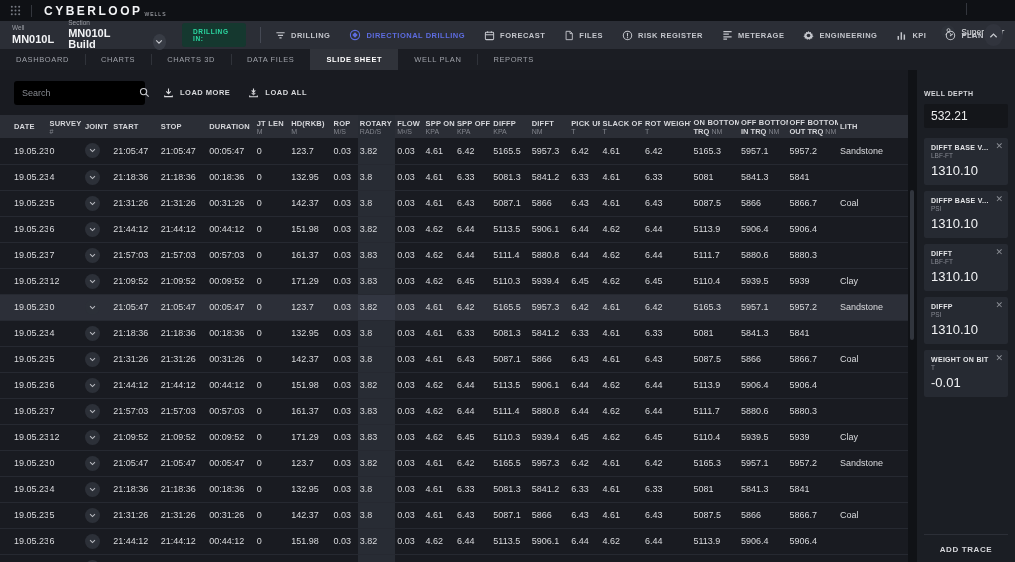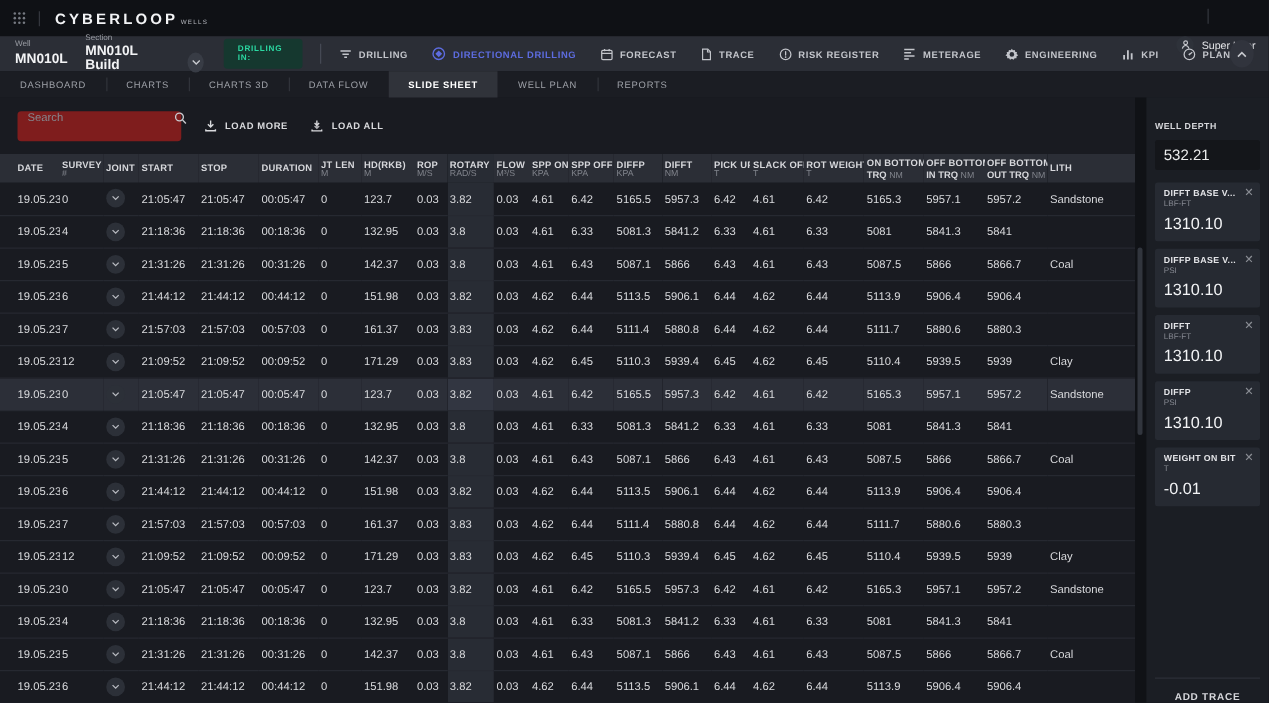--- a/index.html
+++ b/index.html
@@ -1,20 +1,20 @@
 <!DOCTYPE html>
 <html><head>
 <meta charset="utf-8">
 <style>
   * { margin:0; padding:0; box-sizing:border-box; }
   html,body { width:1015px; height:562px; overflow:hidden; }
   body { background:#17191e; color:#e4e5e8; font-family:"Liberation Sans", sans-serif; }
 
   
-  .topbar { height:29px; background:#0f1115; display:flex; align-items:center; padding:0 10px; }
+  .topbar { height:21px; background:#0f1115; display:flex; align-items:center; padding:0 10px; }
   .grid-icon { color:#767a82; display:flex; margin-right:10px; }
   .topbar-sep { width:1px; height:12px; background:#33363d; margin-right:12px; }
   .logo { display:flex; align-items:flex-end; }
   .logo-main { font-size:12px; font-weight:bold; letter-spacing:2.5px; color:#f2f3f5; }
   .logo-sub { font-size:5px; letter-spacing:1px; color:#b8bac0; margin-left:2px; margin-bottom:1px; }
   .topbar-right { margin-left:auto; display:flex; align-items:center; gap:10px;flex-direction:column; }
   .datetime { font-size:8.5px; color:#c7c9ce; }
   .user-wrap { display:flex; align-items:center; gap:6px; }
   .avatar { width:14px; height:14px; border-radius:50%; background:#2e323a; display:flex; align-items:center; justify-content:center; color:#c7c9ce; }
   .username { font-size:8.5px; color:#e4e5e8; }
@@ -39,21 +39,21 @@
   .tab { display:flex; align-items:center; padding:0 16px; font-size:7.5px; letter-spacing:.6px; color:#9fa2a9; cursor:pointer; position:relative; }
   .tab + .tab::before { content:""; position:absolute; left:0; top:5px; bottom:5px; width:1px; background:#30333a; }
   .tab.active { background:#30333a; color:#ffffff; font-weight:bold; }
   .tab.active::before, .tab.active + .tab::before { display:none; }
 
   
   .main { display:flex; height:494px; }
   .content { flex:1; background:#191b21; display:flex; flex-direction:column; overflow:hidden; }
 
   .toolbar { height:45px; display:flex; align-items:center; padding:0 14px; gap:18px; }
-  .search-box { width:131px; height:24px; background:#7f1d1d; border-radius:3px; display:flex; align-items:flex-start; padding:0 8px; }
+  .search-box { width:131px; height:24px; background:#000000; border-radius:3px; display:flex; align-items:center; padding:0 8px; }
   .search-box input { flex:1; background:transparent; border:none; outline:none; color:#d9dadd; font-size:9px; font-family:"Liberation Sans", sans-serif; }
   .search-box input::placeholder { color:#85888f; }
   .search-ic { color:#c7c9ce; display:flex; }
   .tool-btn { display:flex; align-items:center; gap:6px; color:#d9dadd; font-size:7.5px; font-weight:bold; letter-spacing:.5px; background:none; border:none; cursor:pointer; font-family:"Liberation Sans", sans-serif; }
 
   
   .table-wrap { flex:1; overflow:hidden; }
   table { table-layout:fixed; width:908px; border-collapse:collapse; }
   thead tr { background:#2b2e36; height:23px; }
   th { text-align:left; vertical-align:middle; padding:0 2px; font-weight:bold; overflow:hidden; white-space:nowrap; }
@@ -168,21 +168,21 @@
         </span>
         <span>FORECAST</span>
       </span>
       <span class="nav-item">
         <span class="nav-ic">
           <svg width="10" height="11" viewBox="0 0 12 13" fill="none" stroke="currentColor" stroke-width="1.1">
             <path d="M2.5 1.5h5L10 4v7.5H2.5z"></path>
             <path d="M7.2 1.7v2.5h2.6"></path>
           </svg>
         </span>
-        <span>TRACE</span>
+        <span>FILES</span>
       </span>
       <span class="nav-item">
         <span class="nav-ic">
           <svg width="11" height="11" viewBox="0 0 12 12" fill="none" stroke="currentColor" stroke-width="1.1">
             <circle cx="6" cy="6" r="4.6"></circle>
             <path d="M6 3.6v3" stroke-linecap="round"></path>
             <circle cx="6" cy="8.4" r=".7" fill="currentColor" stroke="none"></circle>
           </svg>
         </span>
         <span>RISK REGISTER</span>
@@ -227,21 +227,21 @@
     <svg width="9" height="7" viewBox="0 0 10 7" fill="none" stroke="currentColor" stroke-width="1.4">
         <polyline points="1.5,5.5 5,2 8.5,5.5"></polyline>
       </svg>
   </span>
 </div>
 
 <div class="tabbar" id="tabbar">
     <span class="tab">DASHBOARD</span>
     <span class="tab">CHARTS</span>
     <span class="tab">CHARTS 3D</span>
-    <span class="tab">DATA FLOW</span>
+    <span class="tab">DATA FILES</span>
     <span class="tab active">SLIDE SHEET</span>
     <span class="tab">WELL PLAN</span>
     <span class="tab">REPORTS</span>
   </div>
 
 <div class="main">
   <div class="content">
     <div class="toolbar">
       <span class="search-box">
         <input type="text" placeholder="Search" style="">

